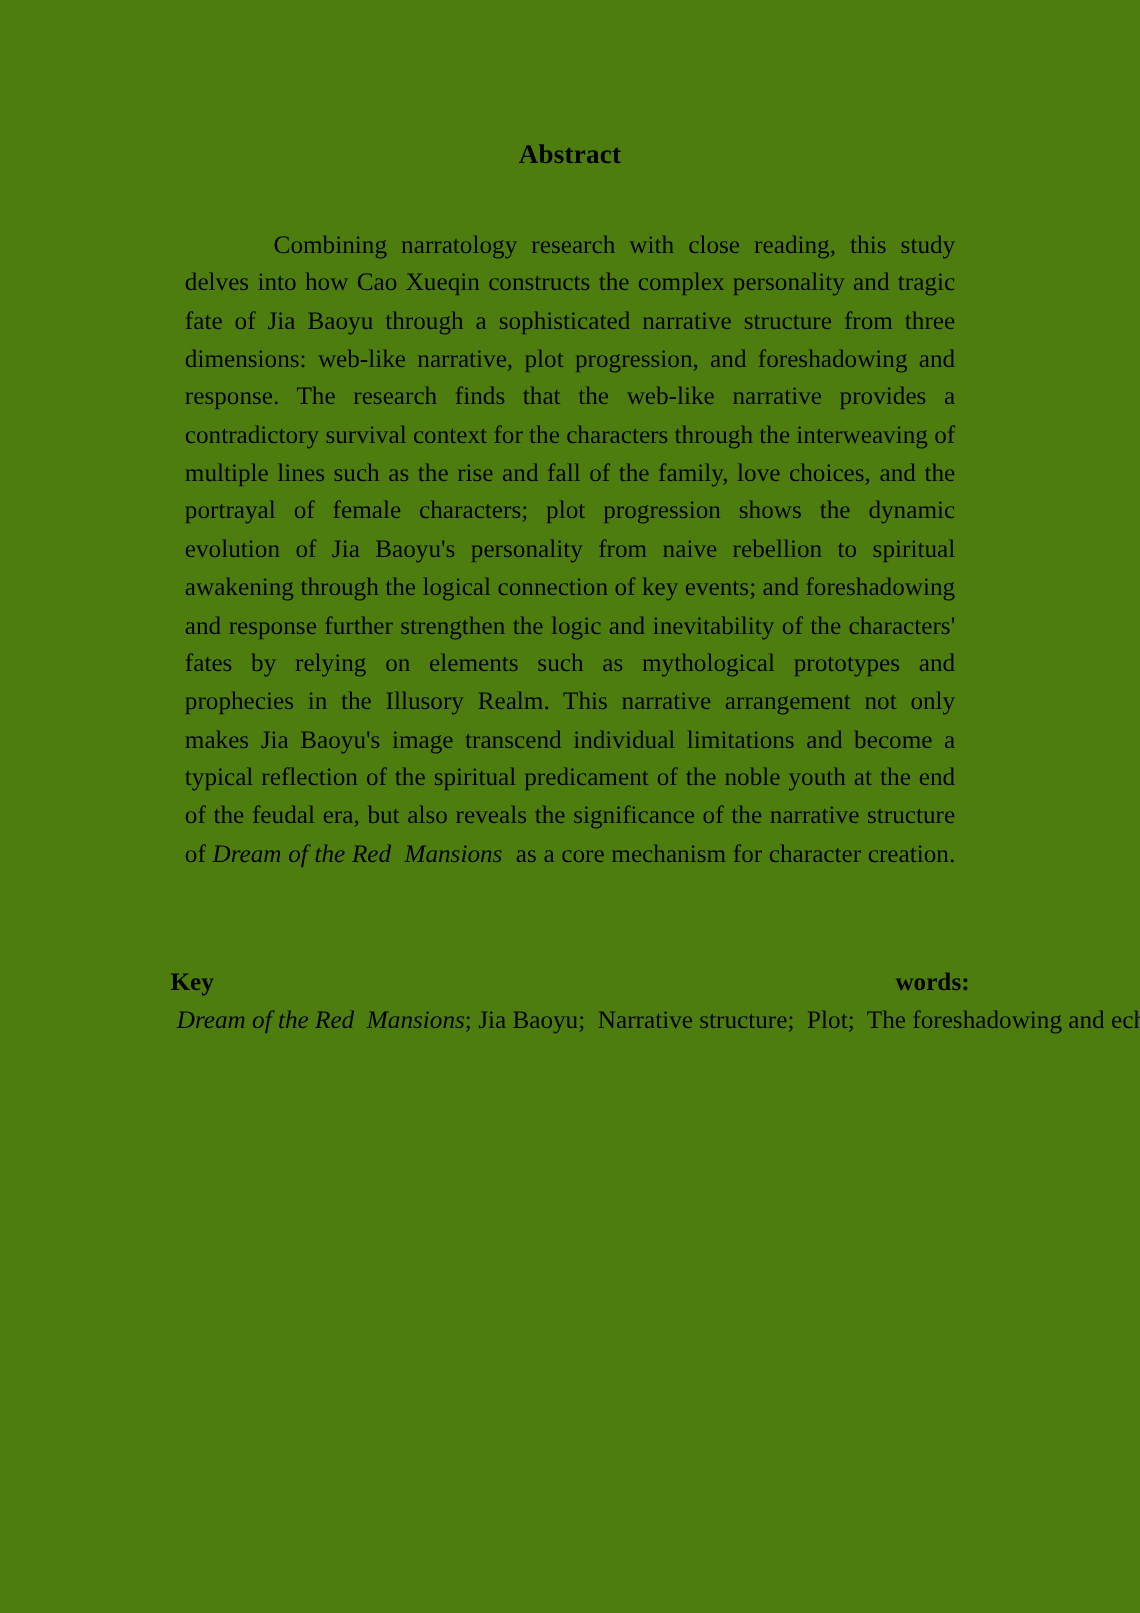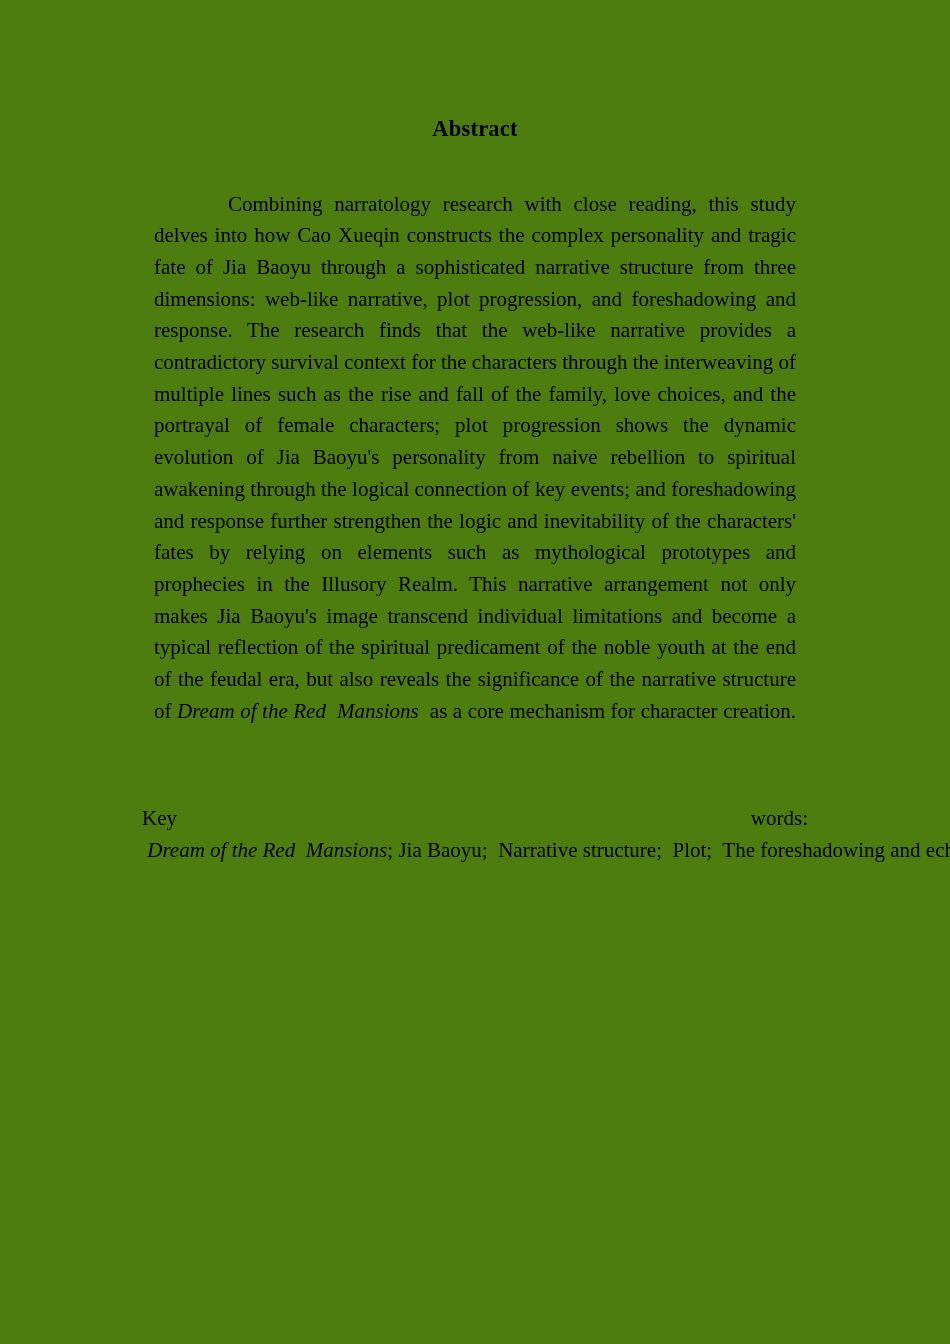--- a/index.html
+++ b/index.html
@@ -51,21 +51,21 @@
   }
   .keywords {
     margin: 0;
     padding-top: 32px;
     font-size: 21px;
     line-height: 31.7px;
     text-align: justify;
     text-justify: inter-word;
   }
   .kw-label {
-    font-weight: normal;
+    font-weight: bold;
   }
   .title-italic {
     font-style: italic;
   }
   .nowrap-sp {
     white-space: pre;
   }
   
   .abstract-body::after,
   .keywords::after {

